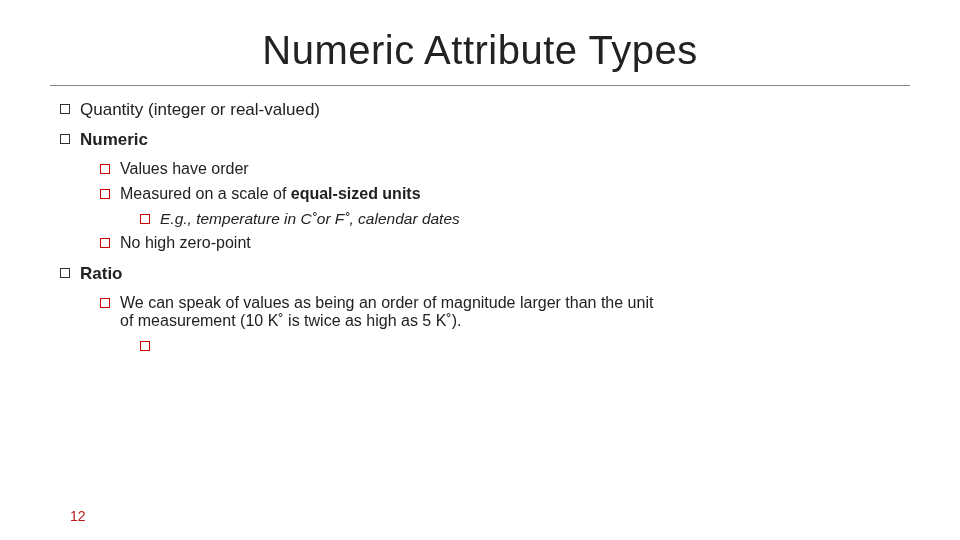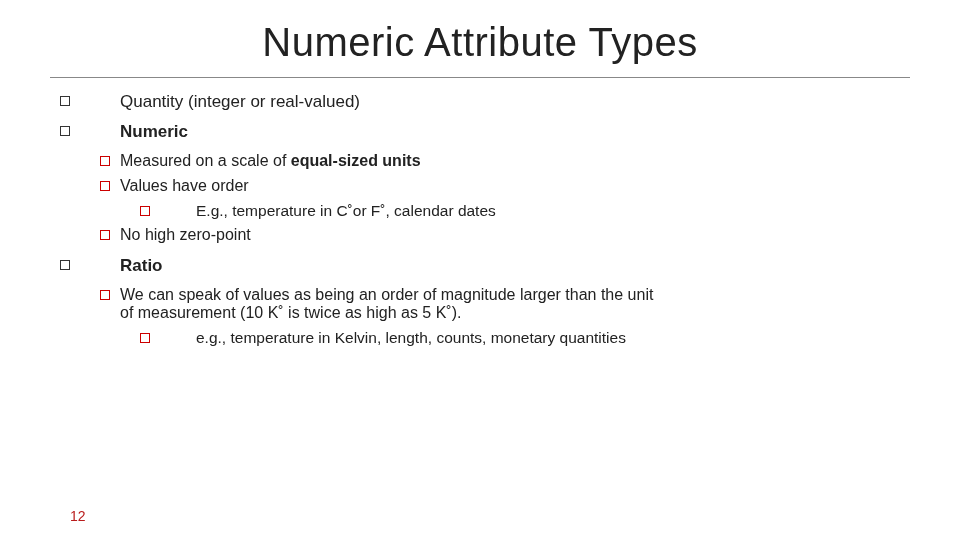--- a/index.html
+++ b/index.html
@@ -14,21 +14,21 @@
       background: #ffffff;
       font-family: 'Segoe UI', Arial, sans-serif;
       overflow: hidden;
       position: relative;
     }
 
     .slide {
       width: 960px;
       height: 540px;
       background: #fff;
-      padding: 20px 50px 20px 50px;
+      padding: 28px 50px 20px 50px;
       position: relative;
     }
 
     .title-area {
       text-align: center;
       padding-bottom: 12px;
       border-bottom: 1.5px solid #888;
       margin-bottom: 14px;
     }
 
@@ -42,21 +42,20 @@
     .content {
       padding-left: 10px;
     }
 
     .bullet-l1 {
       display: flex;
       align-items: flex-start;
       margin-bottom: 10px;
       font-size: 17px;
       color: #222;
-      gap: 40px;
     }
 
     .bullet-l2 {
       display: flex;
       align-items: flex-start;
       margin-bottom: 7px;
       font-size: 16px;
       color: #222;
       padding-left: 40px;
     }
@@ -86,21 +85,21 @@
       width: 10px;
       height: 10px;
       border: 1.8px solid #cc0000;
       background: #fff;
       margin-right: 10px;
       margin-top: 4px;
       flex-shrink: 0;
     }
 
     .italic {
-      margin-left: 36px;
+      font-style: italic;
     }
 
     .page-number {
       position: absolute;
       bottom: 16px;
       left: 22px;
       font-size: 14px;
       color: #b91c1c;
       margin-left: 48px;
     }
@@ -121,26 +120,26 @@
       <span>Quantity (integer or real-valued)</span>
     </div>
 
     <div class="bullet-l1">
       <span class="sq"></span>
       <span><strong>Numeric</strong></span>
     </div>
 
     <div class="bullet-l2">
       <span class="sq-red"></span>
-      <span>Measured on a scale of <strong>equal-sized units</strong></span>
+      <span>Values have order</span>
     </div>
 
     <div class="bullet-l2">
       <span class="sq-red"></span>
-      <span>Values have order</span>
+      <span>Measured on a scale of <strong>equal-sized units</strong></span>
     </div>
 
     <div class="bullet-l3">
       <span class="sq-red"></span>
       <span class="italic">E.g., temperature in C˚or F˚, calendar dates</span>
     </div>
 
     <div class="bullet-l2">
       <span class="sq-red"></span>
       <span>No high zero-point</span>
@@ -152,20 +151,19 @@
     </div>
 
 
     <div class="bullet-l2">
       <span class="sq-red"></span>
       <span>We can speak of values as being an order of magnitude larger than the unit<br>of measurement (10 K˚ is twice as high as 5 K˚).</span>
     </div>
 
     <div class="bullet-l3">
       <span class="sq-red"></span>
-      <span class="italic">e.g., temperature in Kelvin, length, counts, monetary quantities</span>
     </div>
 
   </div>
 
   <div class="page-number">12</div>
 
 </div>
 
 </body></html>

